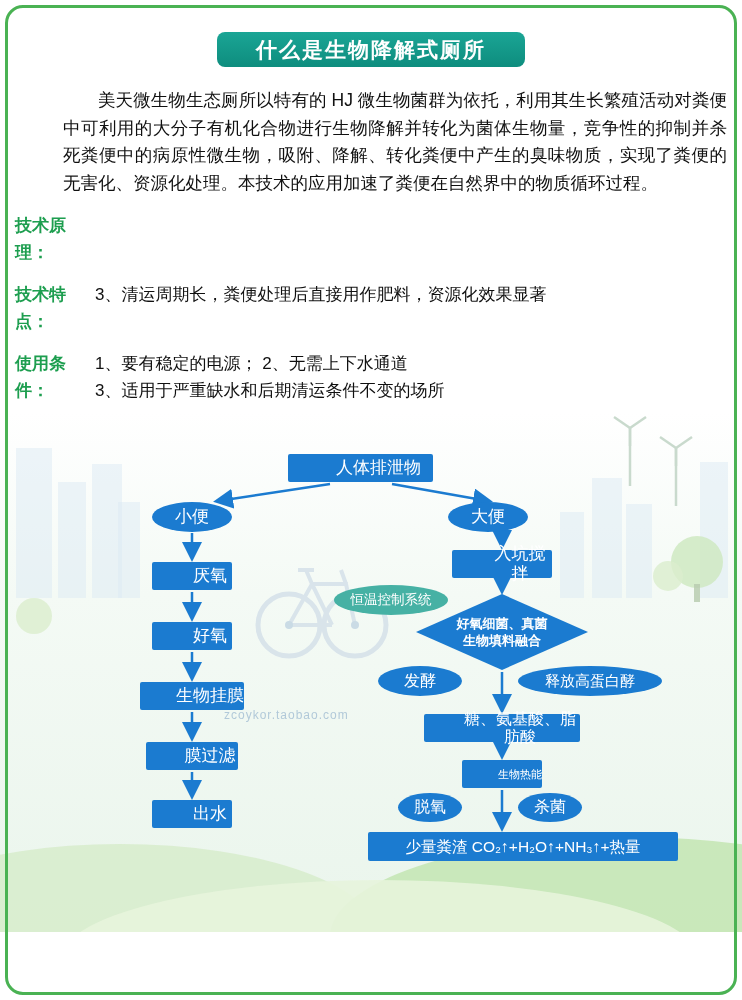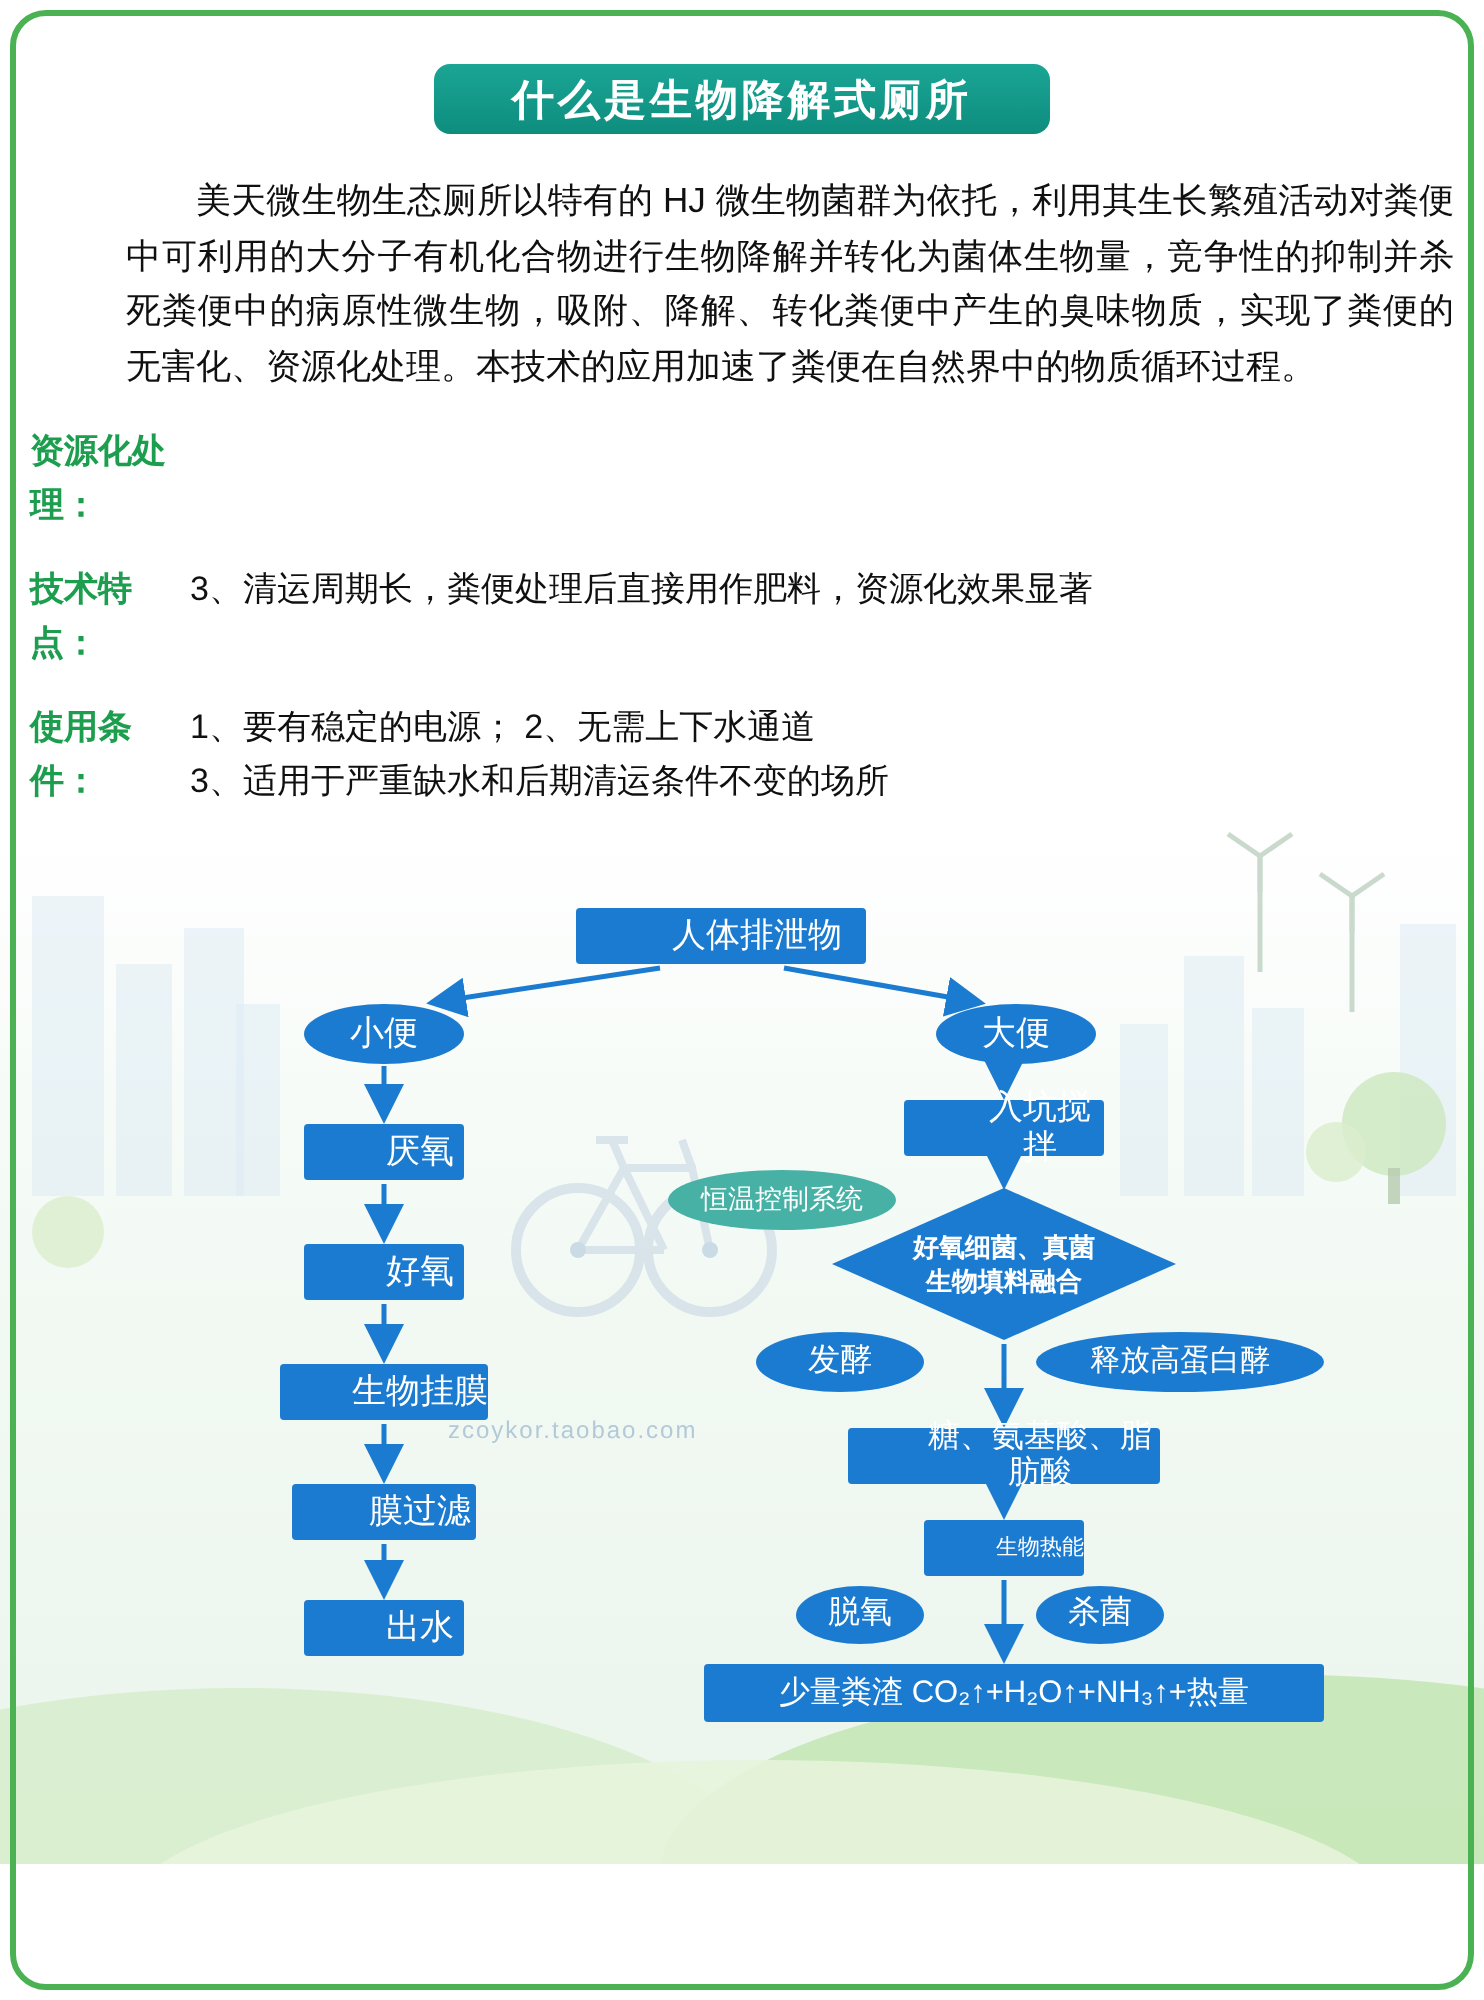--- a/index.html
+++ b/index.html
@@ -62,21 +62,21 @@
 <body>
 
 <div class="frame"></div>
 
 <div class="header">什么是生物降解式厕所</div>
 
 <div class="textwrap">
   <p class="intro">美天微生物生态厕所以特有的 HJ 微生物菌群为依托，利用其生长繁殖活动对粪便中可利用的大分子有机化合物进行生物降解并转化为菌体生物量，竞争性的抑制并杀死粪便中的病原性微生物，吸附、降解、转化粪便中产生的臭味物质，实现了粪便的无害化、资源化处理。本技术的应用加速了粪便在自然界中的物质循环过程。</p>
 
   <div class="section">
-    <span class="label">资源化处理：</span>
+    <span class="label">技术原理：</span>
   </div>
 
   <div class="section">
     <span class="label">技术特点：</span>
     <div class="lines">
       <div>3、清运周期长，粪便处理后直接用作肥料，资源化效果显著</div>
     </div>
   </div>
 
   <div class="section">
@@ -161,32 +161,32 @@
 
   <div class="node pill" style="left:152px;top:90px;width:80px;height:30px;">小便</div>
   <div class="node rect" style="left:152px;top:150px;width:80px;height:28px;">厌氧</div>
   <div class="node rect" style="left:152px;top:210px;width:80px;height:28px;">好氧</div>
   <div class="node rect" style="left:140px;top:270px;width:104px;height:28px;">生物挂膜</div>
   <div class="node rect" style="left:146px;top:330px;width:92px;height:28px;">膜过滤</div>
   <div class="node rect" style="left:152px;top:388px;width:80px;height:28px;">出水</div>
 
   <div class="node control" style="left:334px;top:137px;width:114px;height:30px;">恒温控制系统</div>
 
-  <div class="node pill" style="left:468px;top:90px;width:80px;height:30px;">大便</div>
+  <div class="node pill" style="left:448px;top:90px;width:80px;height:30px;">大便</div>
   <div class="node rect" style="left:452px;top:138px;width:100px;height:28px;">入坑搅拌</div>
 
   <div class="node diamond" style="left:416px;top:182px;width:172px;height:76px;">
     <span>好氧细菌、真菌</span>
     <span>生物填料融合</span>
   </div>
 
   <div class="node pill-s" style="left:378px;top:254px;width:84px;height:30px;font-size:16px;">发酵</div>
   <div class="node pill-s" style="left:518px;top:254px;width:144px;height:30px;">释放高蛋白酵</div>
 
   <div class="node rect" style="left:424px;top:302px;width:156px;height:28px;font-size:16px;">糖、氨基酸、脂肪酸</div>
   <div class="node rect" style="left:462px;top:348px;width:80px;height:28px;font-size:11px;">生物热能</div>
 
   <div class="node pill-s" style="left:398px;top:381px;width:64px;height:29px;font-size:16px;">脱氧</div>
   <div class="node pill-s" style="left:518px;top:381px;width:64px;height:29px;font-size:16px;">杀菌</div>
 
-  <div class="node final" style="left:352px;top:420px;width:310px;height:29px;">少量粪渣 CO₂↑+H₂O↑+NH₃↑+热量</div>
+  <div class="node final" style="left:368px;top:420px;width:310px;height:29px;">少量粪渣 CO₂↑+H₂O↑+NH₃↑+热量</div>
 
 </div>
 
 </body></html>

